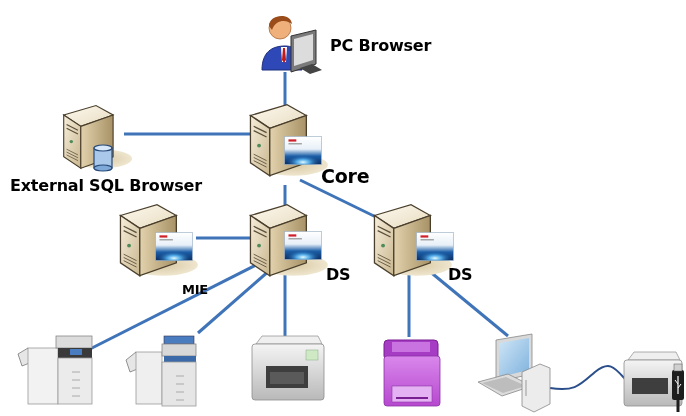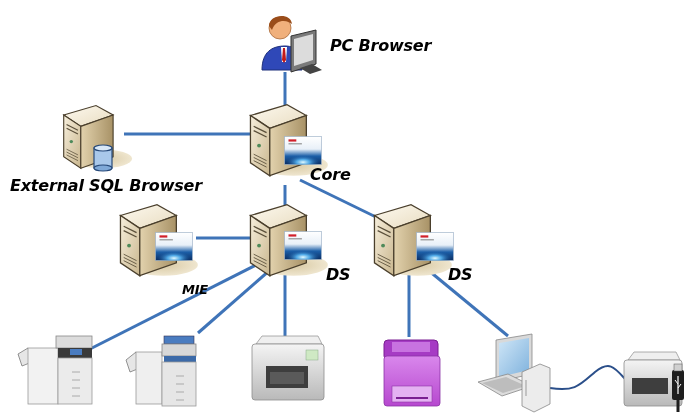--- a/index.html
+++ b/index.html
@@ -1,20 +1,20 @@
 <!DOCTYPE html>
 <html><head>
 <meta charset="utf-8">
 <style>
   html, body { margin: 0; padding: 0; background: #ffffff; }
   body { width: 686px; height: 416px; position: relative; overflow: hidden;
          font-family: "DejaVu Sans", sans-serif; }
   #diagram { position: absolute; left: 0; top: 0; width: 686px; height: 416px; }
   .lbl { position: absolute; font-weight: bold; font-size: 15px; color: #000; white-space: nowrap;
-         font-family: "DejaVu Sans", sans-serif; letter-spacing: -0.2px; font-style: italic; }
+         font-family: "DejaVu Sans", sans-serif; letter-spacing: -0.2px; }
 </style>
 </head>
 <body>
 
 <svg id="diagram" viewBox="0 0 686 416" xmlns="http://www.w3.org/2000/svg">
   <defs>
     <linearGradient id="srvFront" x1="0" y1="0" x2="1" y2="1">
       <stop offset="0" stop-color="#f7efdc"></stop>
       <stop offset="1" stop-color="#c9b68e"></stop>
     </linearGradient>
@@ -203,17 +203,17 @@
       <rect x="674" y="364" width="8" height="7" fill="#d0d0d0" stroke="#555" stroke-width="0.5"></rect>
       <line x1="678" y1="376" x2="678" y2="394" stroke="#fff" stroke-width="1.2"></line>
       <line x1="678" y1="384" x2="675" y2="380" stroke="#fff" stroke-width="1"></line>
       <line x1="678" y1="388" x2="681" y2="384" stroke="#fff" stroke-width="1"></line>
       <line x1="678" y1="400" x2="678" y2="412" stroke="#1e1e1e" stroke-width="3"></line>
     </g>
   </g>
 </svg>
 
 <div class="lbl" style="left:330px; top:36px; font-size:16px;">PC Browser</div>
-<div class="lbl" style="left:310px; top:165px; font-size:16px;">Core</div>
+<div class="lbl" style="left:321px; top:165px; font-size:19px;">Core</div>
 <div class="lbl" style="left:10px; top:176px; font-size:16px;">External SQL Browser</div>
 <div class="lbl" style="left:182px; top:282px; font-size:13px;">MIE</div>
 <div class="lbl" style="left:326px; top:265px; font-size:16px;">DS</div>
 <div class="lbl" style="left:448px; top:265px; font-size:16px;">DS</div>
 
 </body></html>

